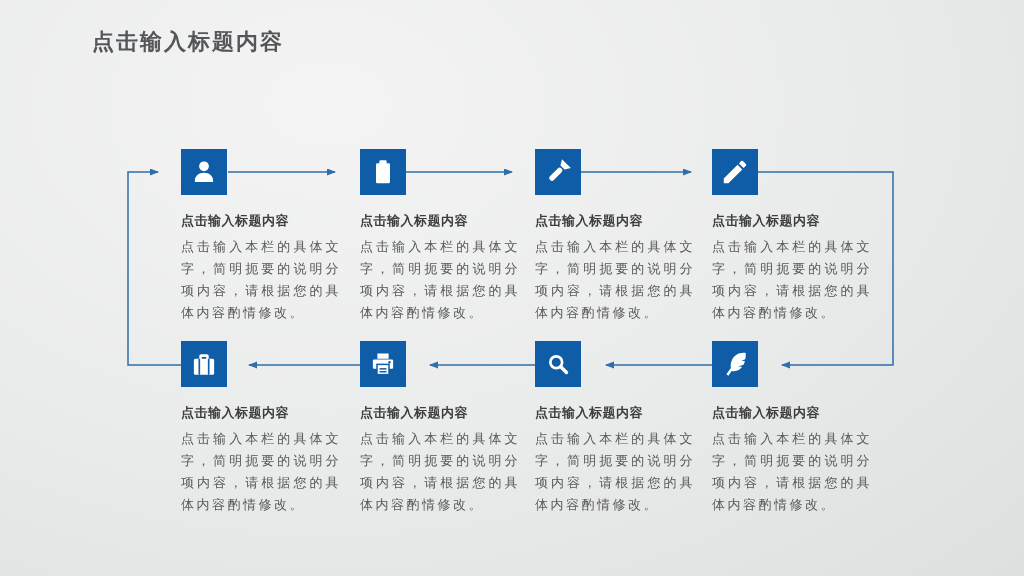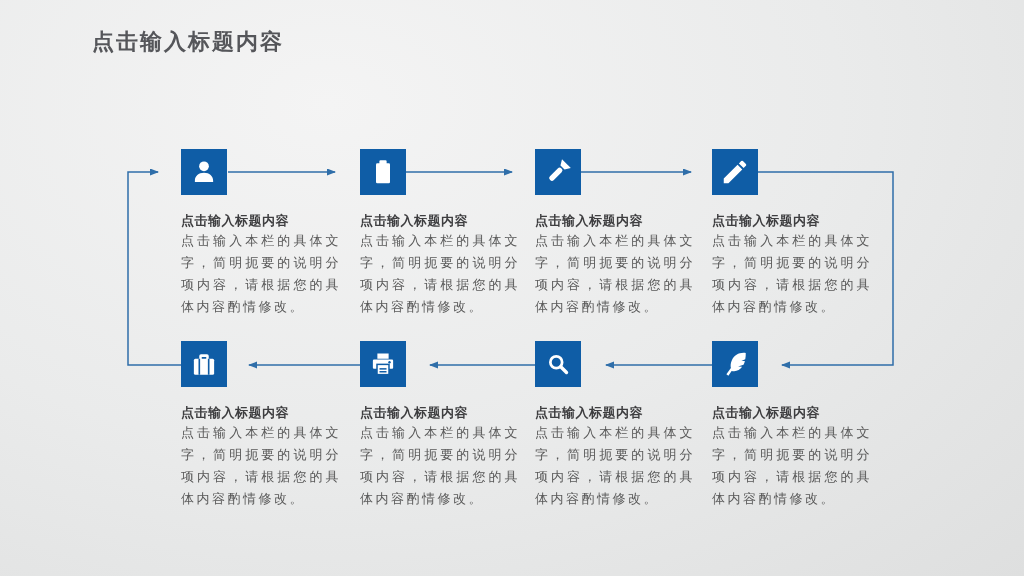--- a/index.html
+++ b/index.html
@@ -26,21 +26,21 @@
   .iconbox{
     width:46px;height:46px;background:#0f5da6;
     display:flex;align-items:center;justify-content:center;
   }
   .iconbox svg{width:30px;height:30px;display:block;}
   .stitle{
     margin-top:17px;font-size:13px;font-weight:bold;color:#3e3e40;
     letter-spacing:0.5px;white-space:nowrap;
   }
   .sbody{
-    margin-top:0;width:160px;font-size:13px;color:#595959;
+    margin-top:6px;width:160px;font-size:13px;color:#595959;
     line-height:22px;letter-spacing:2.5px;text-align:justify;
   }
   .defs{position:absolute;width:0;height:0;overflow:hidden;}
 </style>
 </head>
 <body>
 
 <svg class="defs" xmlns="http://www.w3.org/2000/svg">
   <symbol id="icon-user" viewBox="0 0 24 24">
     <circle cx="12" cy="7.4" r="3.9" fill="#ffffff"></circle>

